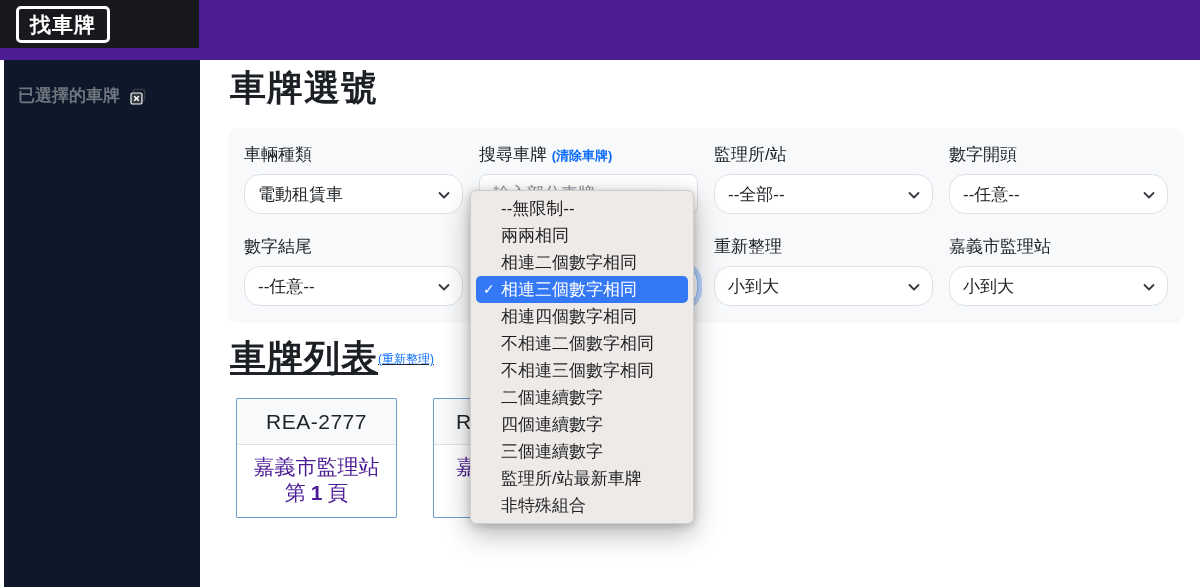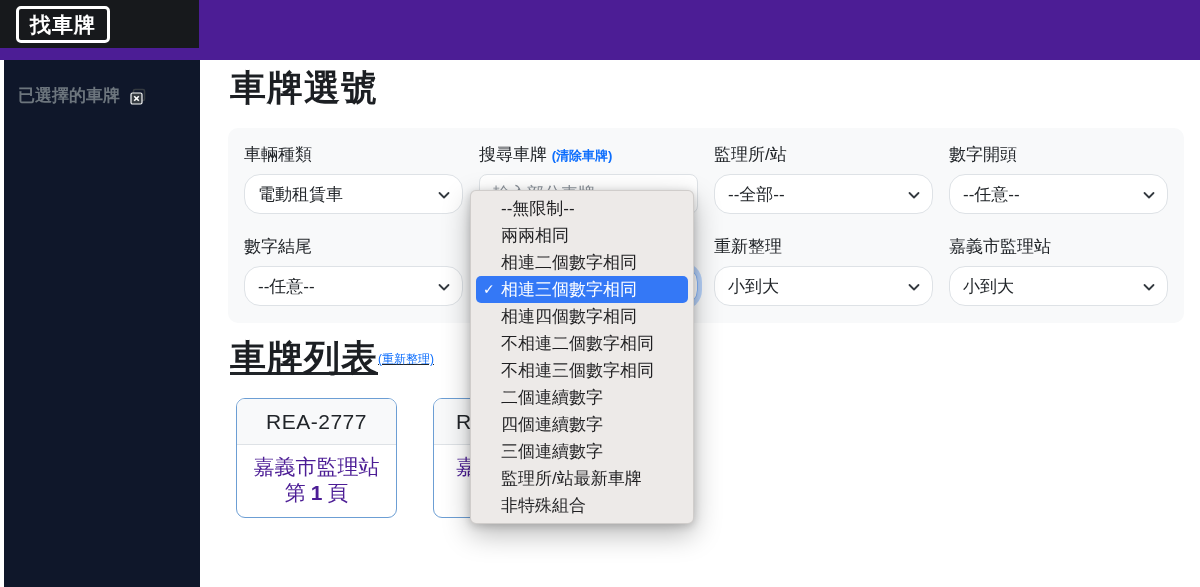--- a/index.html
+++ b/index.html
@@ -56,21 +56,21 @@
   }
   .text-input::placeholder { color:#8a9199; opacity:1; }
 
   
   .list-title-row { position:absolute; left:30px; top:286px; display:flex; align-items:flex-end;text-decoration:underline; }
   .list-title { font-size:36px; font-weight:800; color:#1c1f23; letter-spacing:1px; }
   .list-refresh { font-size:12px; margin-bottom:15px; }
 
   .plates-row { position:absolute; left:36px; top:350px; display:flex; gap:36px; }
   .plate-card {
-    width:161px; height:120px; border:1px solid #6c9ed4; border-radius:9px;
+    width:161px; height:120px; border:1px solid #6c9ed4; border-radius:1px;
     background:#ffffff; overflow:hidden; cursor:pointer;
   }
   .plate-card .plate-head {
     height:46px; background:#f8f9fa; border-bottom:1px solid #dee2e6;
     display:flex; align-items:center; justify-content:center;
     font-size:21px; color:#212529; letter-spacing:.5px;
   }
   .plate-card.clipped .plate-head { justify-content:flex-start; padding-left:22px; }
   .plate-card .plate-body { padding-top:9px; text-align:center; font-size:21px; color:#4c1d95; }
   .plate-card.clipped .plate-body { text-align:left; padding-left:22px; }

